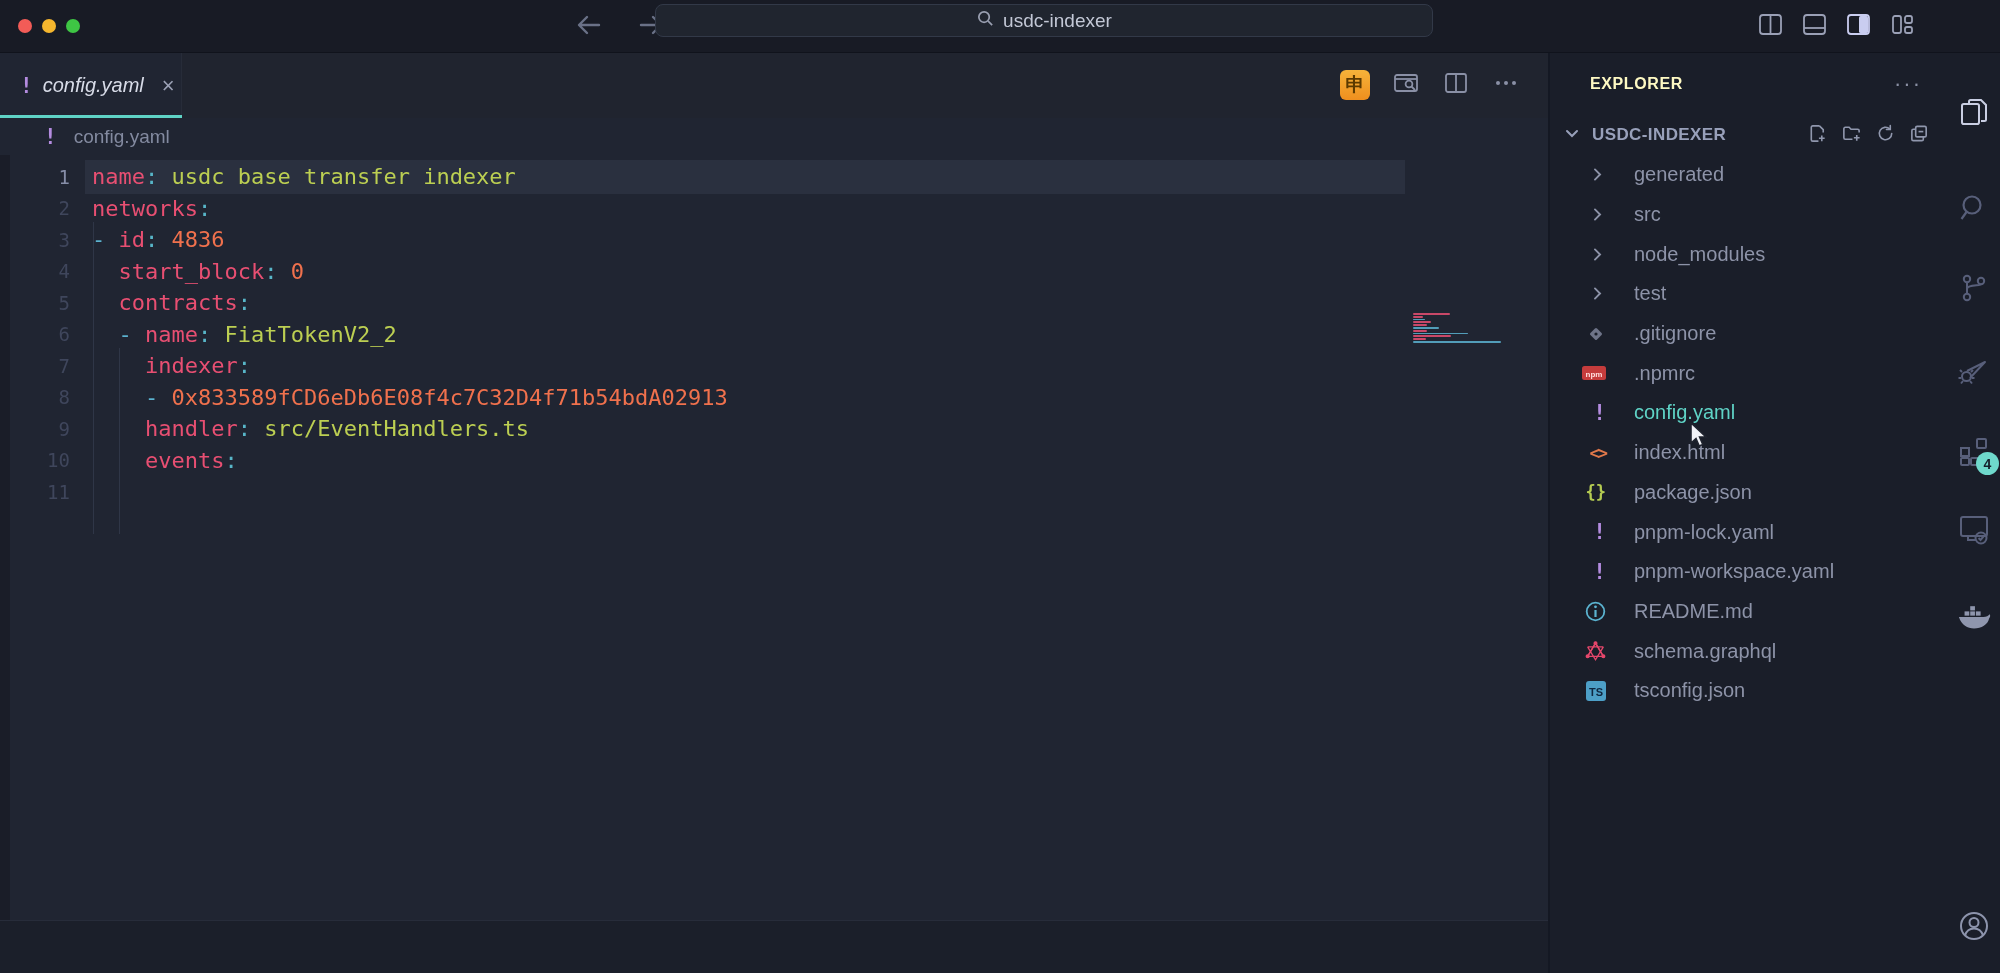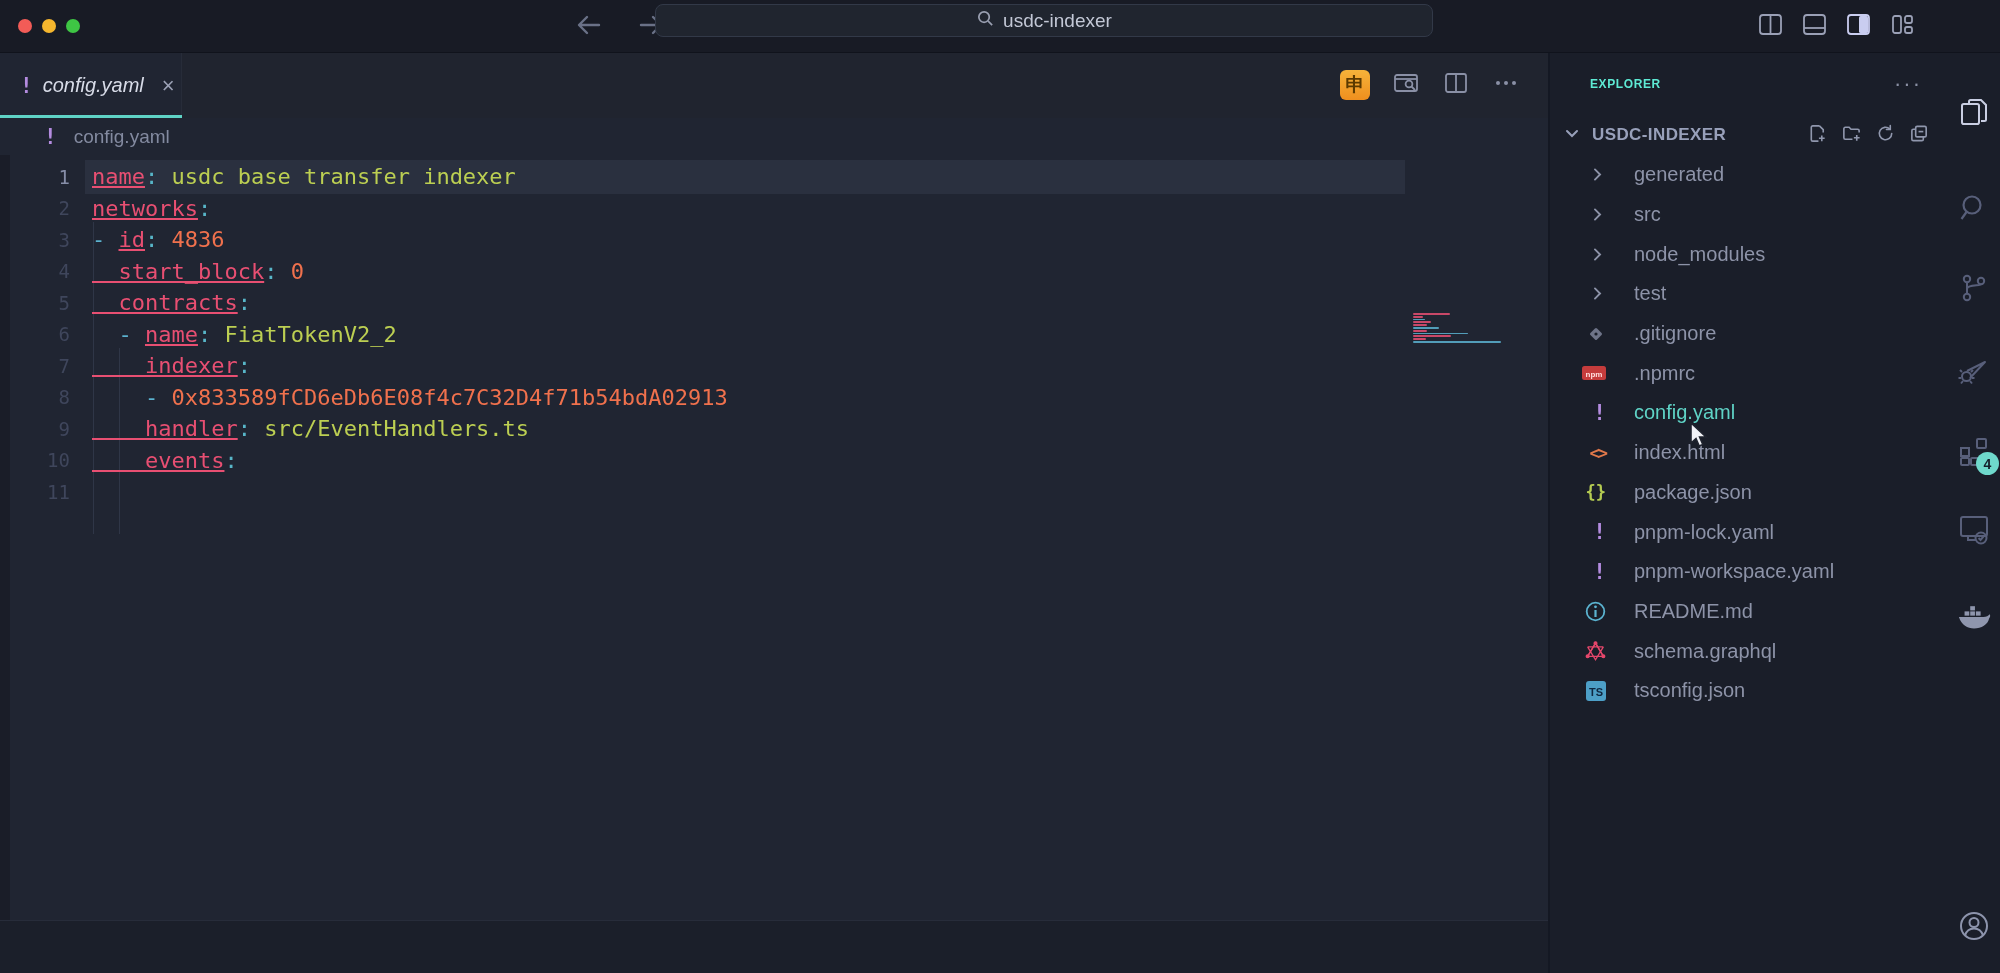--- a/index.html
+++ b/index.html
@@ -58,33 +58,33 @@
   .left-edge{position:absolute;left:0;top:0;width:10px;height:100%;background:#1a1d28;}
   .indent-guide{position:absolute;width:1px;background:#2f3647;}
   .code-lines{position:absolute;left:0;top:6px;width:100%;}
   .code-row{position:relative;height:31.5px;display:flex;align-items:center;
     font-family:"DejaVu Sans Mono",monospace;font-size:22px;white-space:pre;}
   .code-row .ln{width:70px;text-align:right;color:#3f465c;font-size:19px;flex:0 0 70px;}
   .code-row.active .ln{color:#868ea8;}
   .code-row .code{padding-left:22px;position:relative;z-index:1;}
   .code-row.active::before{content:"";position:absolute;left:85px;width:1320px;top:-1px;bottom:-1px;
     background:var(--c-highlight);}
-  .tk-key{color:var(--c-key);text-decoration:underline;} .tk-colon{color:var(--c-colon);} .tk-str{color:var(--c-str);}
+  .tk-key{color:var(--c-key);} .tk-colon{color:var(--c-colon);} .tk-str{color:var(--c-str);}
   .tk-num{color:var(--c-num);} .tk-dash{color:var(--c-dash);}
 
   
   .minimap{position:absolute;left:1413px;top:158px;width:90px;display:flex;flex-direction:column;gap:1px;}
   .mm-bar{height:1.8px;border-radius:1px;opacity:.85;}
 
   .bottomstrip{position:absolute;left:0;top:973px;margin-top:-53px;width:1548px;height:53px;
     background:var(--c-bg-bottom);border-top:1px solid #272c3a;top:920px;}
 
   
   .sb-header{height:62px;display:flex;align-items:center;padding:0 26px 0 40px;justify-content:space-between;}
-  .sb-title{color:#5eead4;font-size:12px;letter-spacing:.6px;font-weight:bold;}
+  .sb-title{color:#fef9c3;font-size:16px;letter-spacing:.6px;font-weight:bold;}
   .sb-dots{color:#8a90a4;font-size:22px;letter-spacing:2px;line-height:10px;}
   .sb-project{height:40px;display:flex;align-items:center;padding-left:12px;gap:6px;}
   .sb-project-label{color:#98a0ba;font-weight:bold;font-size:17px;letter-spacing:.4px;flex:1 1 auto;margin-left:4px;}
   .sb-project-actions{display:flex;gap:13px;margin-right:18px;}
   .sb-project-actions svg{width:21px;height:21px;}
   .tree{position:relative;}
   .tree-row{height:39.7px;display:flex;align-items:center;padding-left:30px;gap:28px;
     color:#8d93a8;font-size:20px;}
   .tree-row.selected{color:var(--c-accent);}
   .tree-row .ticon{width:26px;display:flex;justify-content:flex-end;align-items:center;flex:0 0 26px;}

